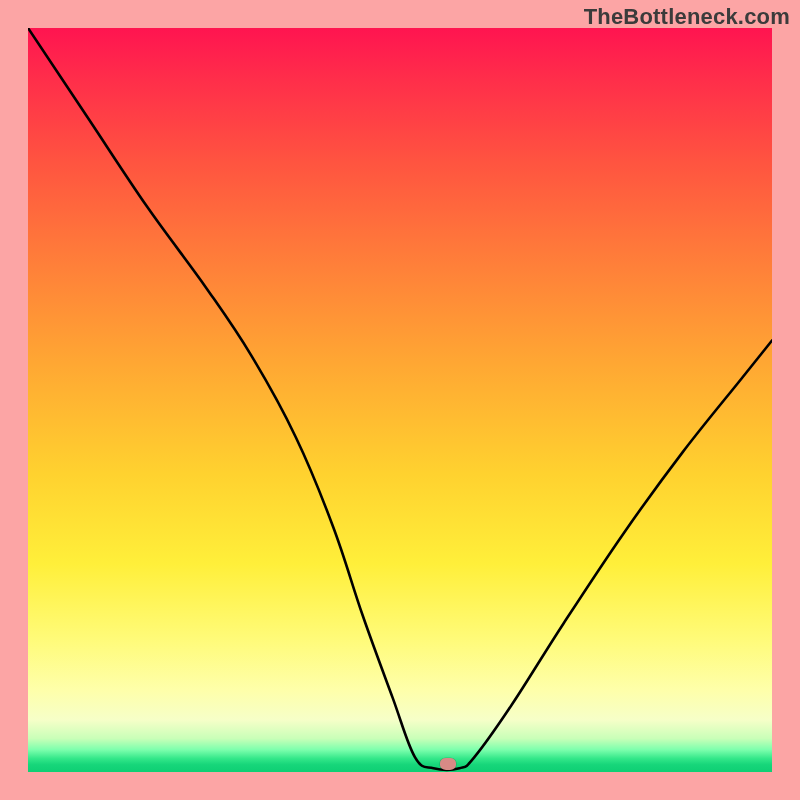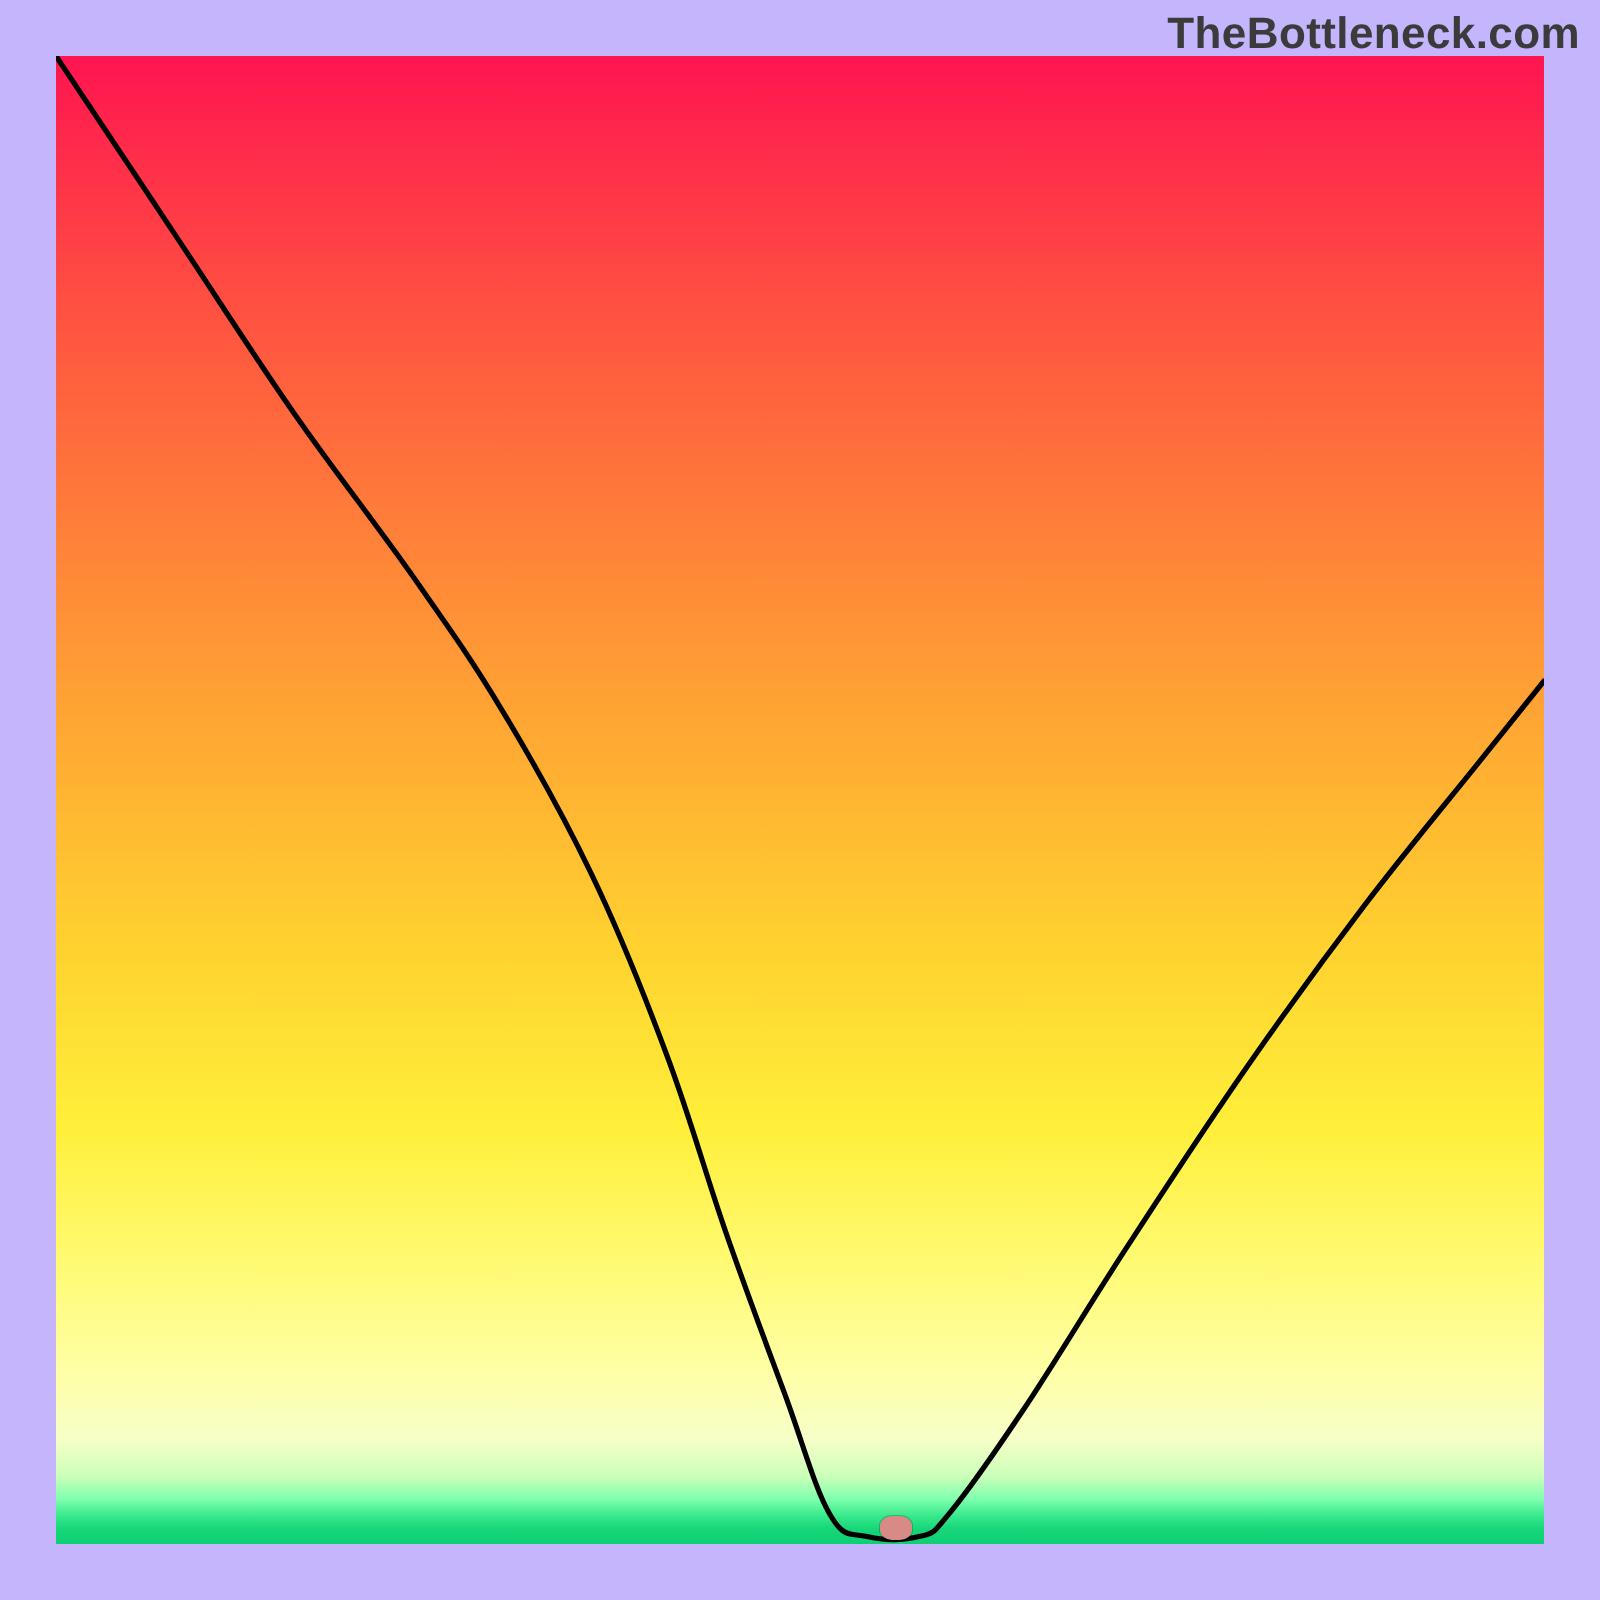--- a/index.html
+++ b/index.html
@@ -7,21 +7,21 @@
     padding: 0;
     width: 800px;
     height: 800px;
     background: #000;
     font-family: Arial, Helvetica, sans-serif;
   }
   .frame {
     position: relative;
     width: 800px;
     height: 800px;
-    background: #c4b5fd;
+    background: #fca5a5;
   }
   .watermark {
     position: absolute;
     top: 4px;
     right: 10px;
     color: #3b3b3b;
     font-size: 22px;
     font-weight: 600;
     letter-spacing: 0.2px;
     z-index: 10;

